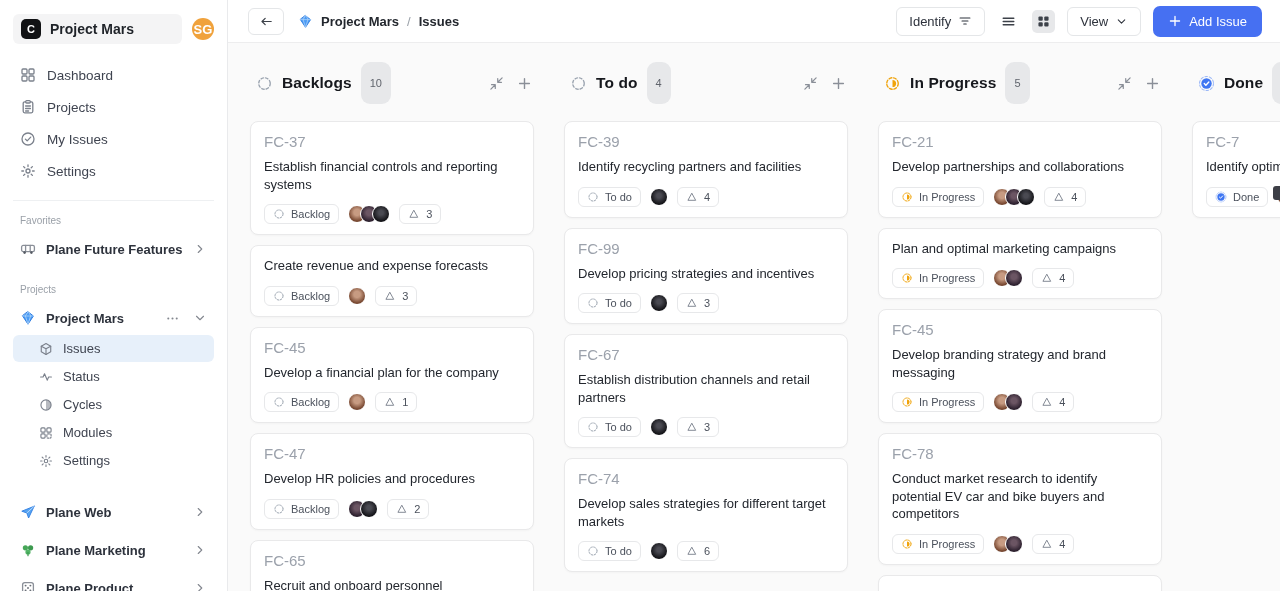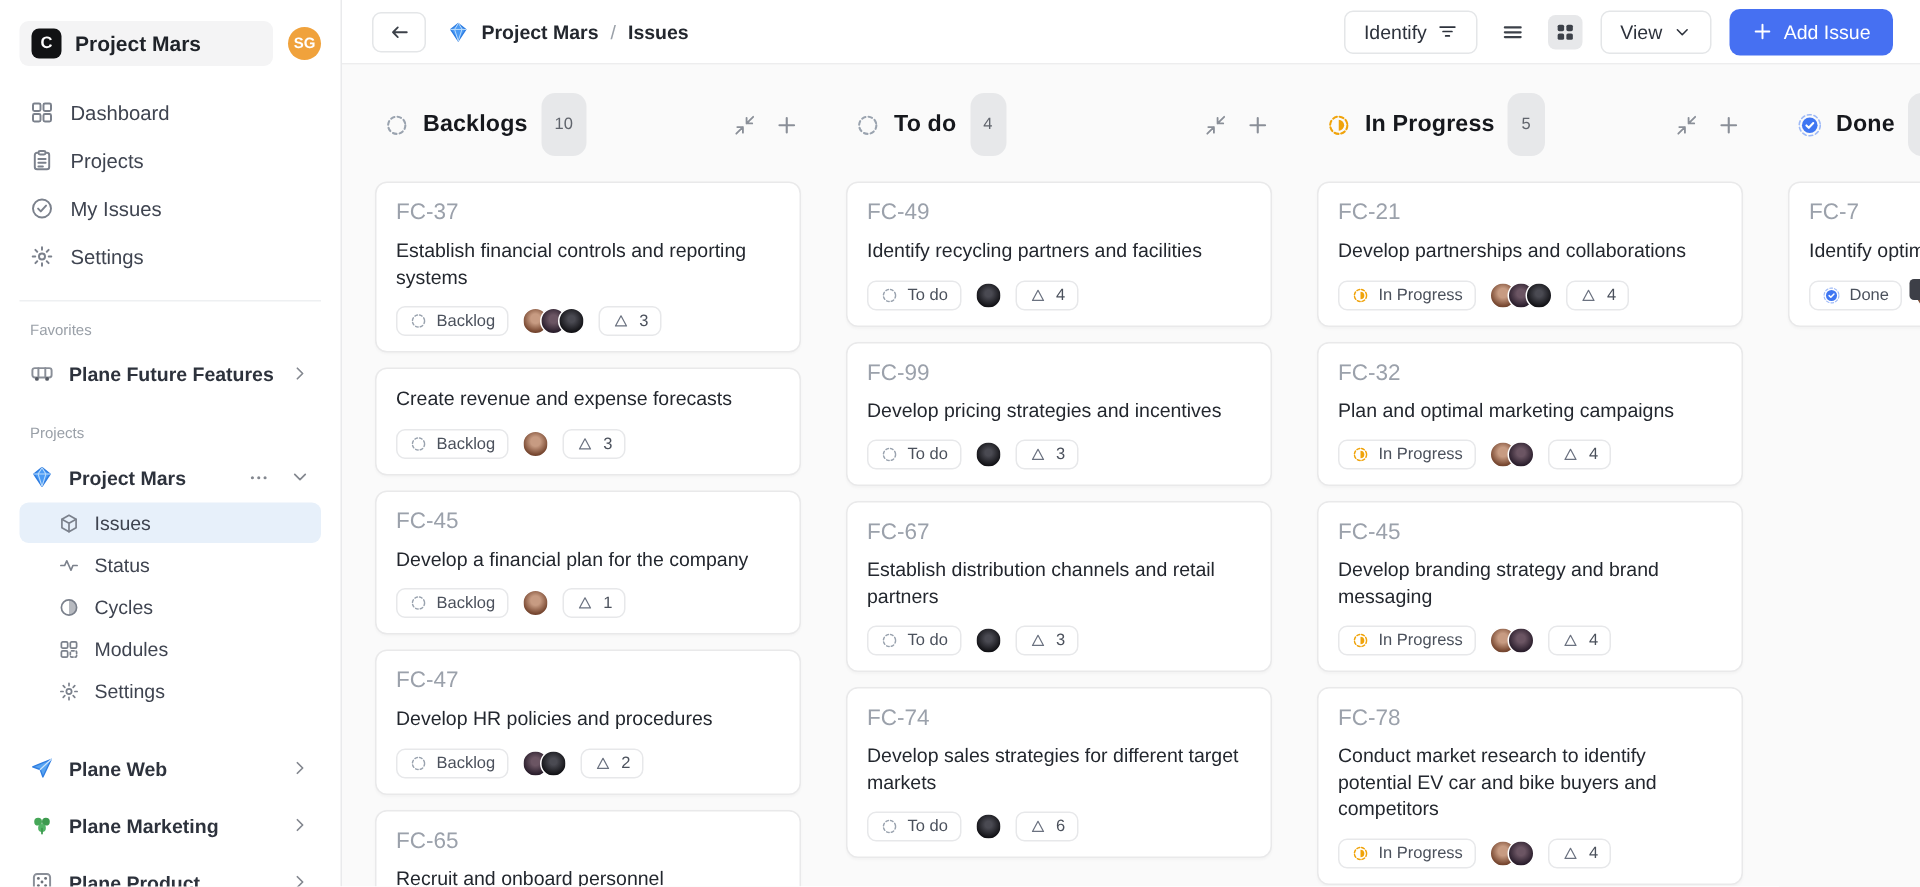--- a/index.html
+++ b/index.html
@@ -10,21 +10,21 @@
   
   .sidebar { width:228px; flex:none; background:#fff; border-right:1px solid #e9eaec;
     padding:14px 13px 0 13px; display:flex; flex-direction:column; }
   .ws-row { display:flex; align-items:center; margin-bottom:16px; }
   .ws-pill { flex:1; display:flex; align-items:center; gap:9px; background:#f4f4f5;
     border-radius:6px; padding:5px 8px; cursor:pointer; }
   .ws-logo { width:20px; height:20px; border-radius:5px; background:#111214; color:#fff;
     font-size:11px; font-weight:700; display:flex; align-items:center; justify-content:center; }
   .ws-name { font-size:14px; font-weight:600; color:#1f2329; }
   .ws-avatar { width:22px; height:22px; border-radius:50%; background:#f0a23c; color:#fff;
-    font-size:10px; font-weight:700; display:flex; align-items:center; justify-content:center; margin-left:10px; }
+    font-size:13px; font-weight:700; display:flex; align-items:center; justify-content:center; margin-left:10px; }
   .nav-item { display:flex; align-items:center; gap:11px; padding:7px 7px; border-radius:6px;
     color:#3f4450; font-size:13.5px; cursor:pointer; margin-bottom:2px; }
   .nav-item .ic { color:#7b818c; display:flex; }
   .section { border-top:1px solid #eef0f2; margin-top:12px; padding-top:12px; }
   .section-label { font-size:10px; color:#9aa0a8; padding:2px 7px 8px 7px; }
   .fav-row, .wsp-row { display:flex; align-items:center; gap:10px; padding:7px 7px;
     border-radius:6px; font-size:13px; font-weight:600; color:#2d323c; cursor:pointer; }
   .fav-row .chev, .wsp-row .chev { margin-left:auto; color:#83878f; display:flex; }
   .proj-row { display:flex; align-items:center; gap:10px; padding:7px 7px; border-radius:6px;
     font-size:13px; font-weight:600; color:#2d323c; cursor:pointer; }
@@ -533,21 +533,21 @@
               </span>
               <span style="display: flex;">
                 <svg width="15" height="15" viewBox="0 0 16 16" fill="none" stroke="currentColor" stroke-width="1.3" stroke-linecap="round" stroke-linejoin="round">
                   <path d="M8 2.8v10.4M2.8 8h10.4" stroke-width="1.5"></path>
                 </svg>
               </span>
             </span>
           </div>
           <div class="cards">
             <div class="card">
-              <div class="card-id">FC-49</div>
+              <div class="card-id">FC-39</div>
               <div class="card-title">Identify recycling partners and facilities</div>
               <div class="chip-row">
                 <span class="chip">
                   <span style="display: flex;">
                     <svg width="12" height="12" viewBox="0 0 16 16" fill="none" stroke="currentColor" stroke-width="1.3" stroke-linecap="round" stroke-linejoin="round">
                       <circle cx="8" cy="8" r="5.4" stroke="#9aa3af" stroke-dasharray="2.3 2"></circle>
                     </svg>
                   </span>
                   <span>To do</span>
                 </span>
@@ -687,21 +687,20 @@
                   <span style="display: flex;">
                     <svg width="12" height="12" viewBox="0 0 16 16" fill="none" stroke="currentColor" stroke-width="1.3" stroke-linecap="round" stroke-linejoin="round">
                       <path d="M8 3.4 12.9 12.4H3.1Z" stroke="#6b7280" stroke-width="1.1"></path>
                     </svg>
                   </span>
                   <span>4</span>
                 </span>
               </div>
             </div>
             <div class="card">
-              <div class="card-id">FC-32</div>
               <div class="card-title">Plan and optimal marketing campaigns</div>
               <div class="chip-row">
                 <span class="chip">
                   <span style="display: flex;">
                     <svg width="12" height="12" viewBox="0 0 16 16" fill="none" stroke="currentColor" stroke-width="1.3" stroke-linecap="round" stroke-linejoin="round">
                       <circle cx="8" cy="8" r="5.4" stroke="#f0a30a" stroke-dasharray="2.6 1.7"></circle>
                       <path d="M8 4.6a3.4 3.4 0 0 1 0 6.8Z" fill="#f0a30a" stroke="none"></path>
                     </svg>
                   </span>
                   <span>In Progress</span>

